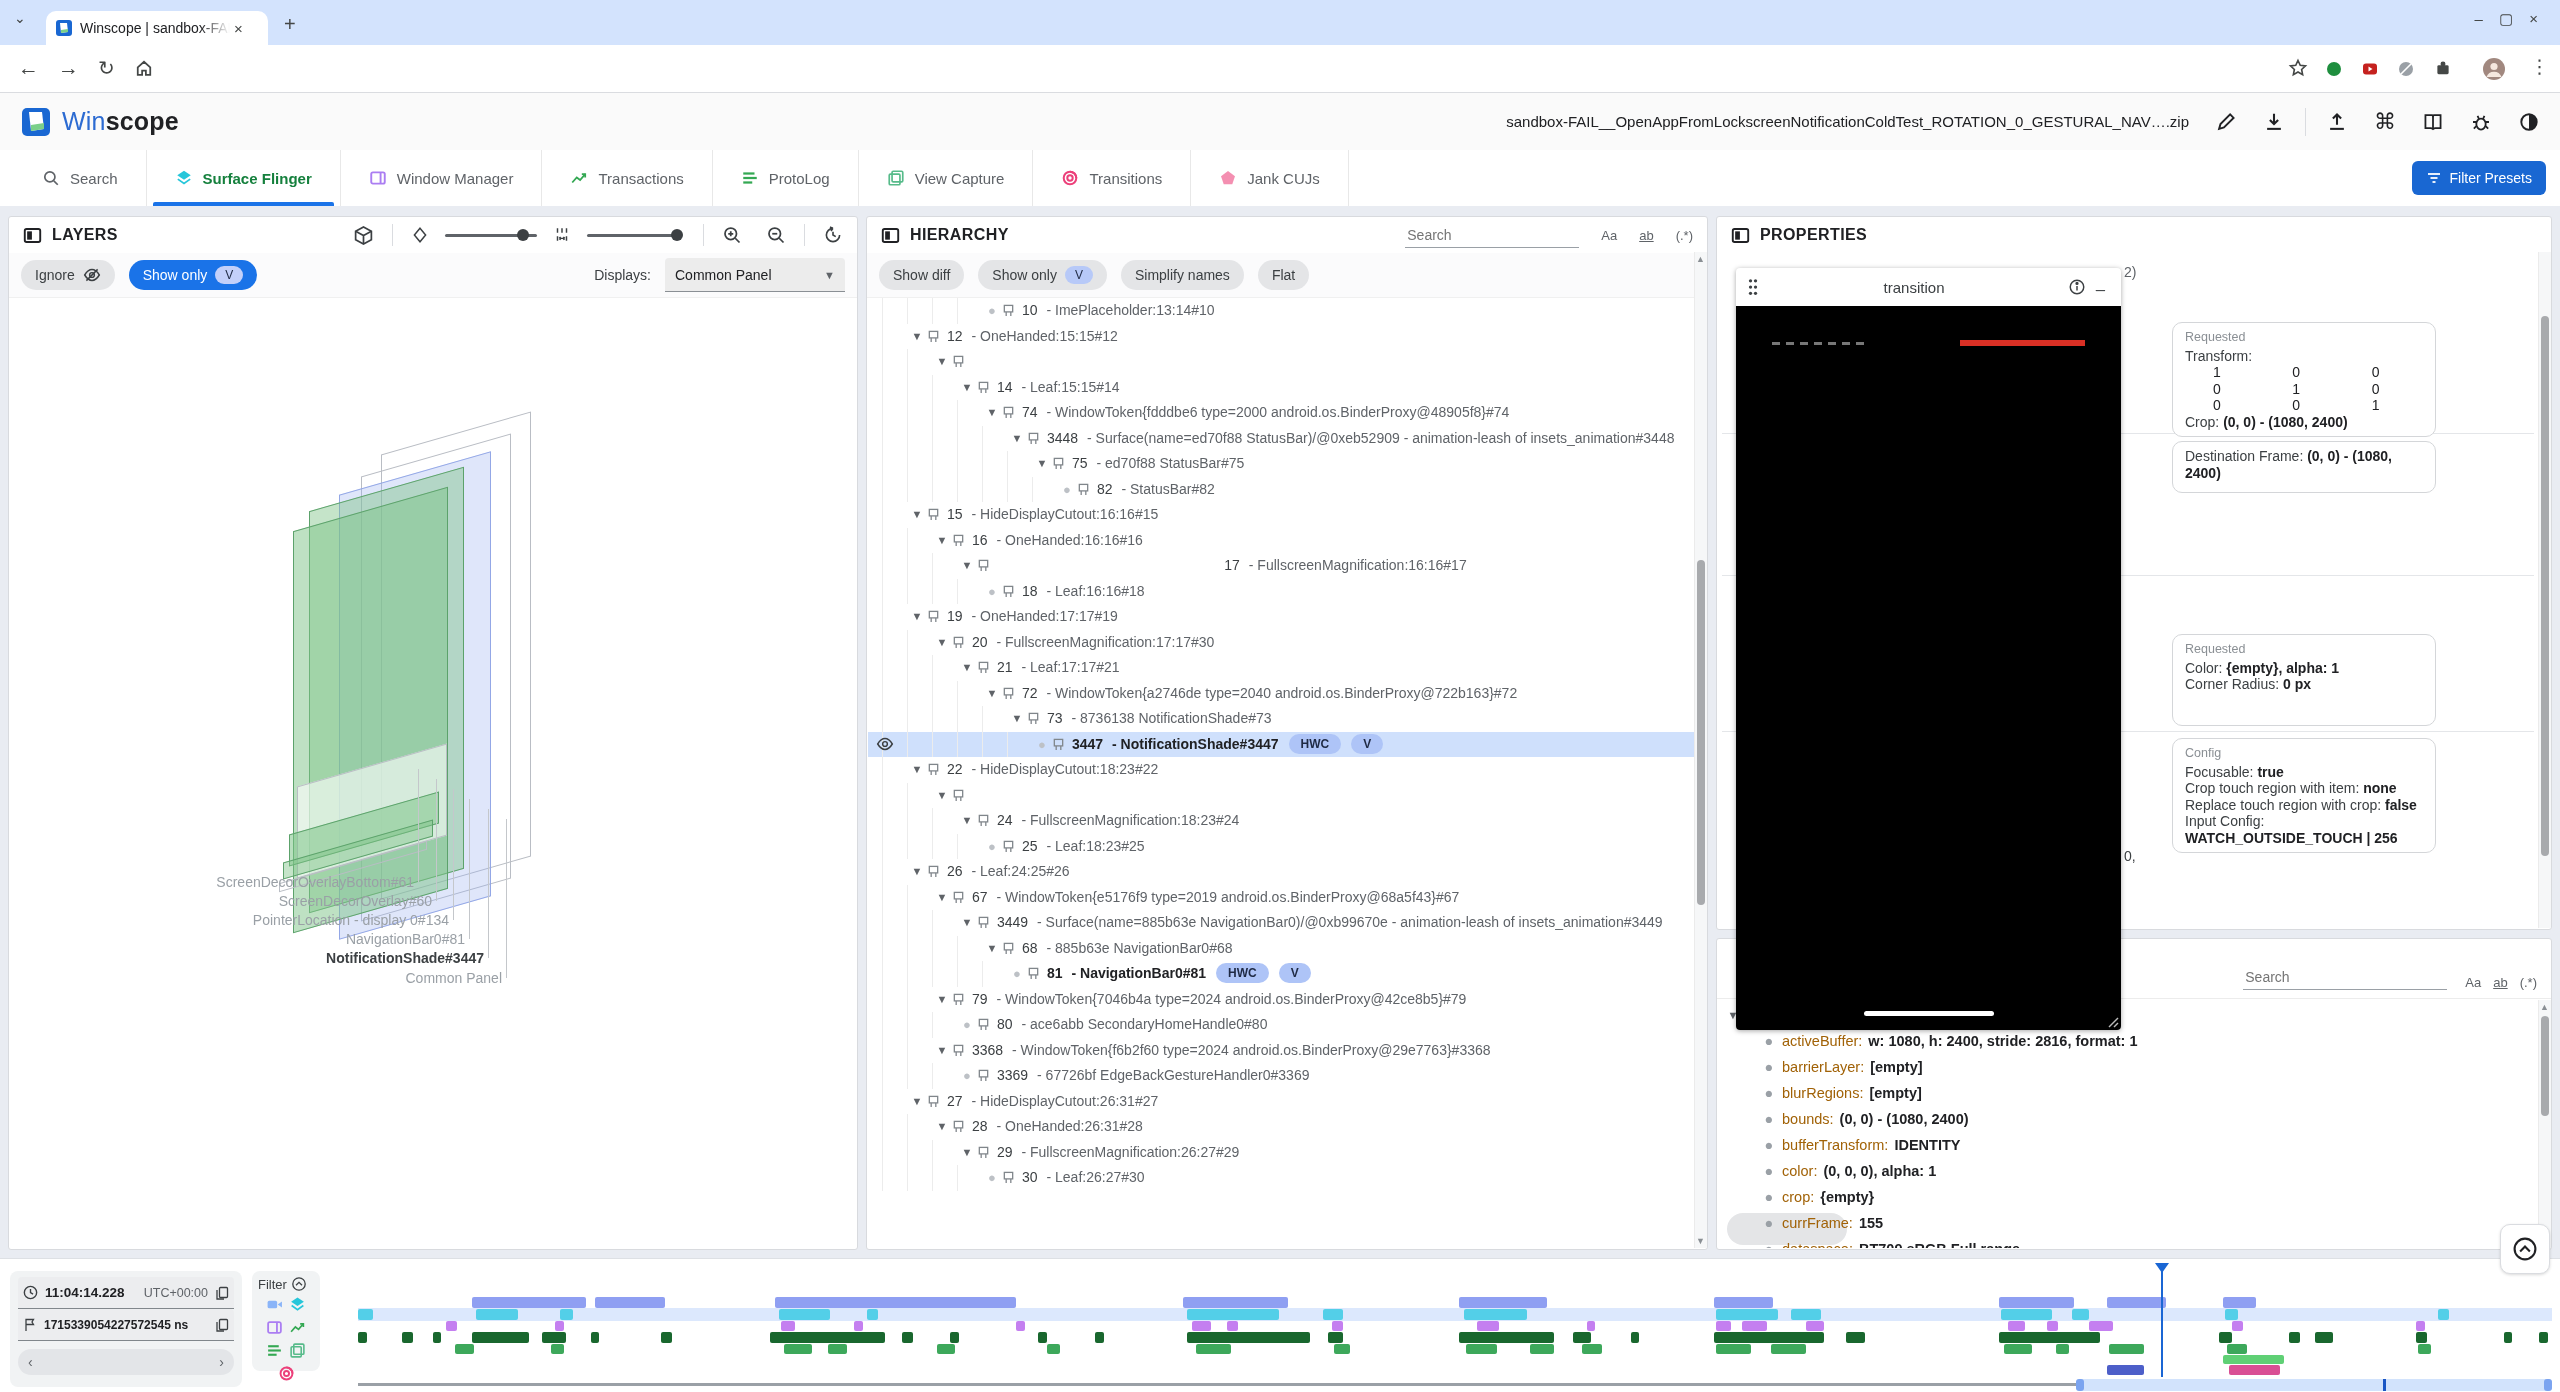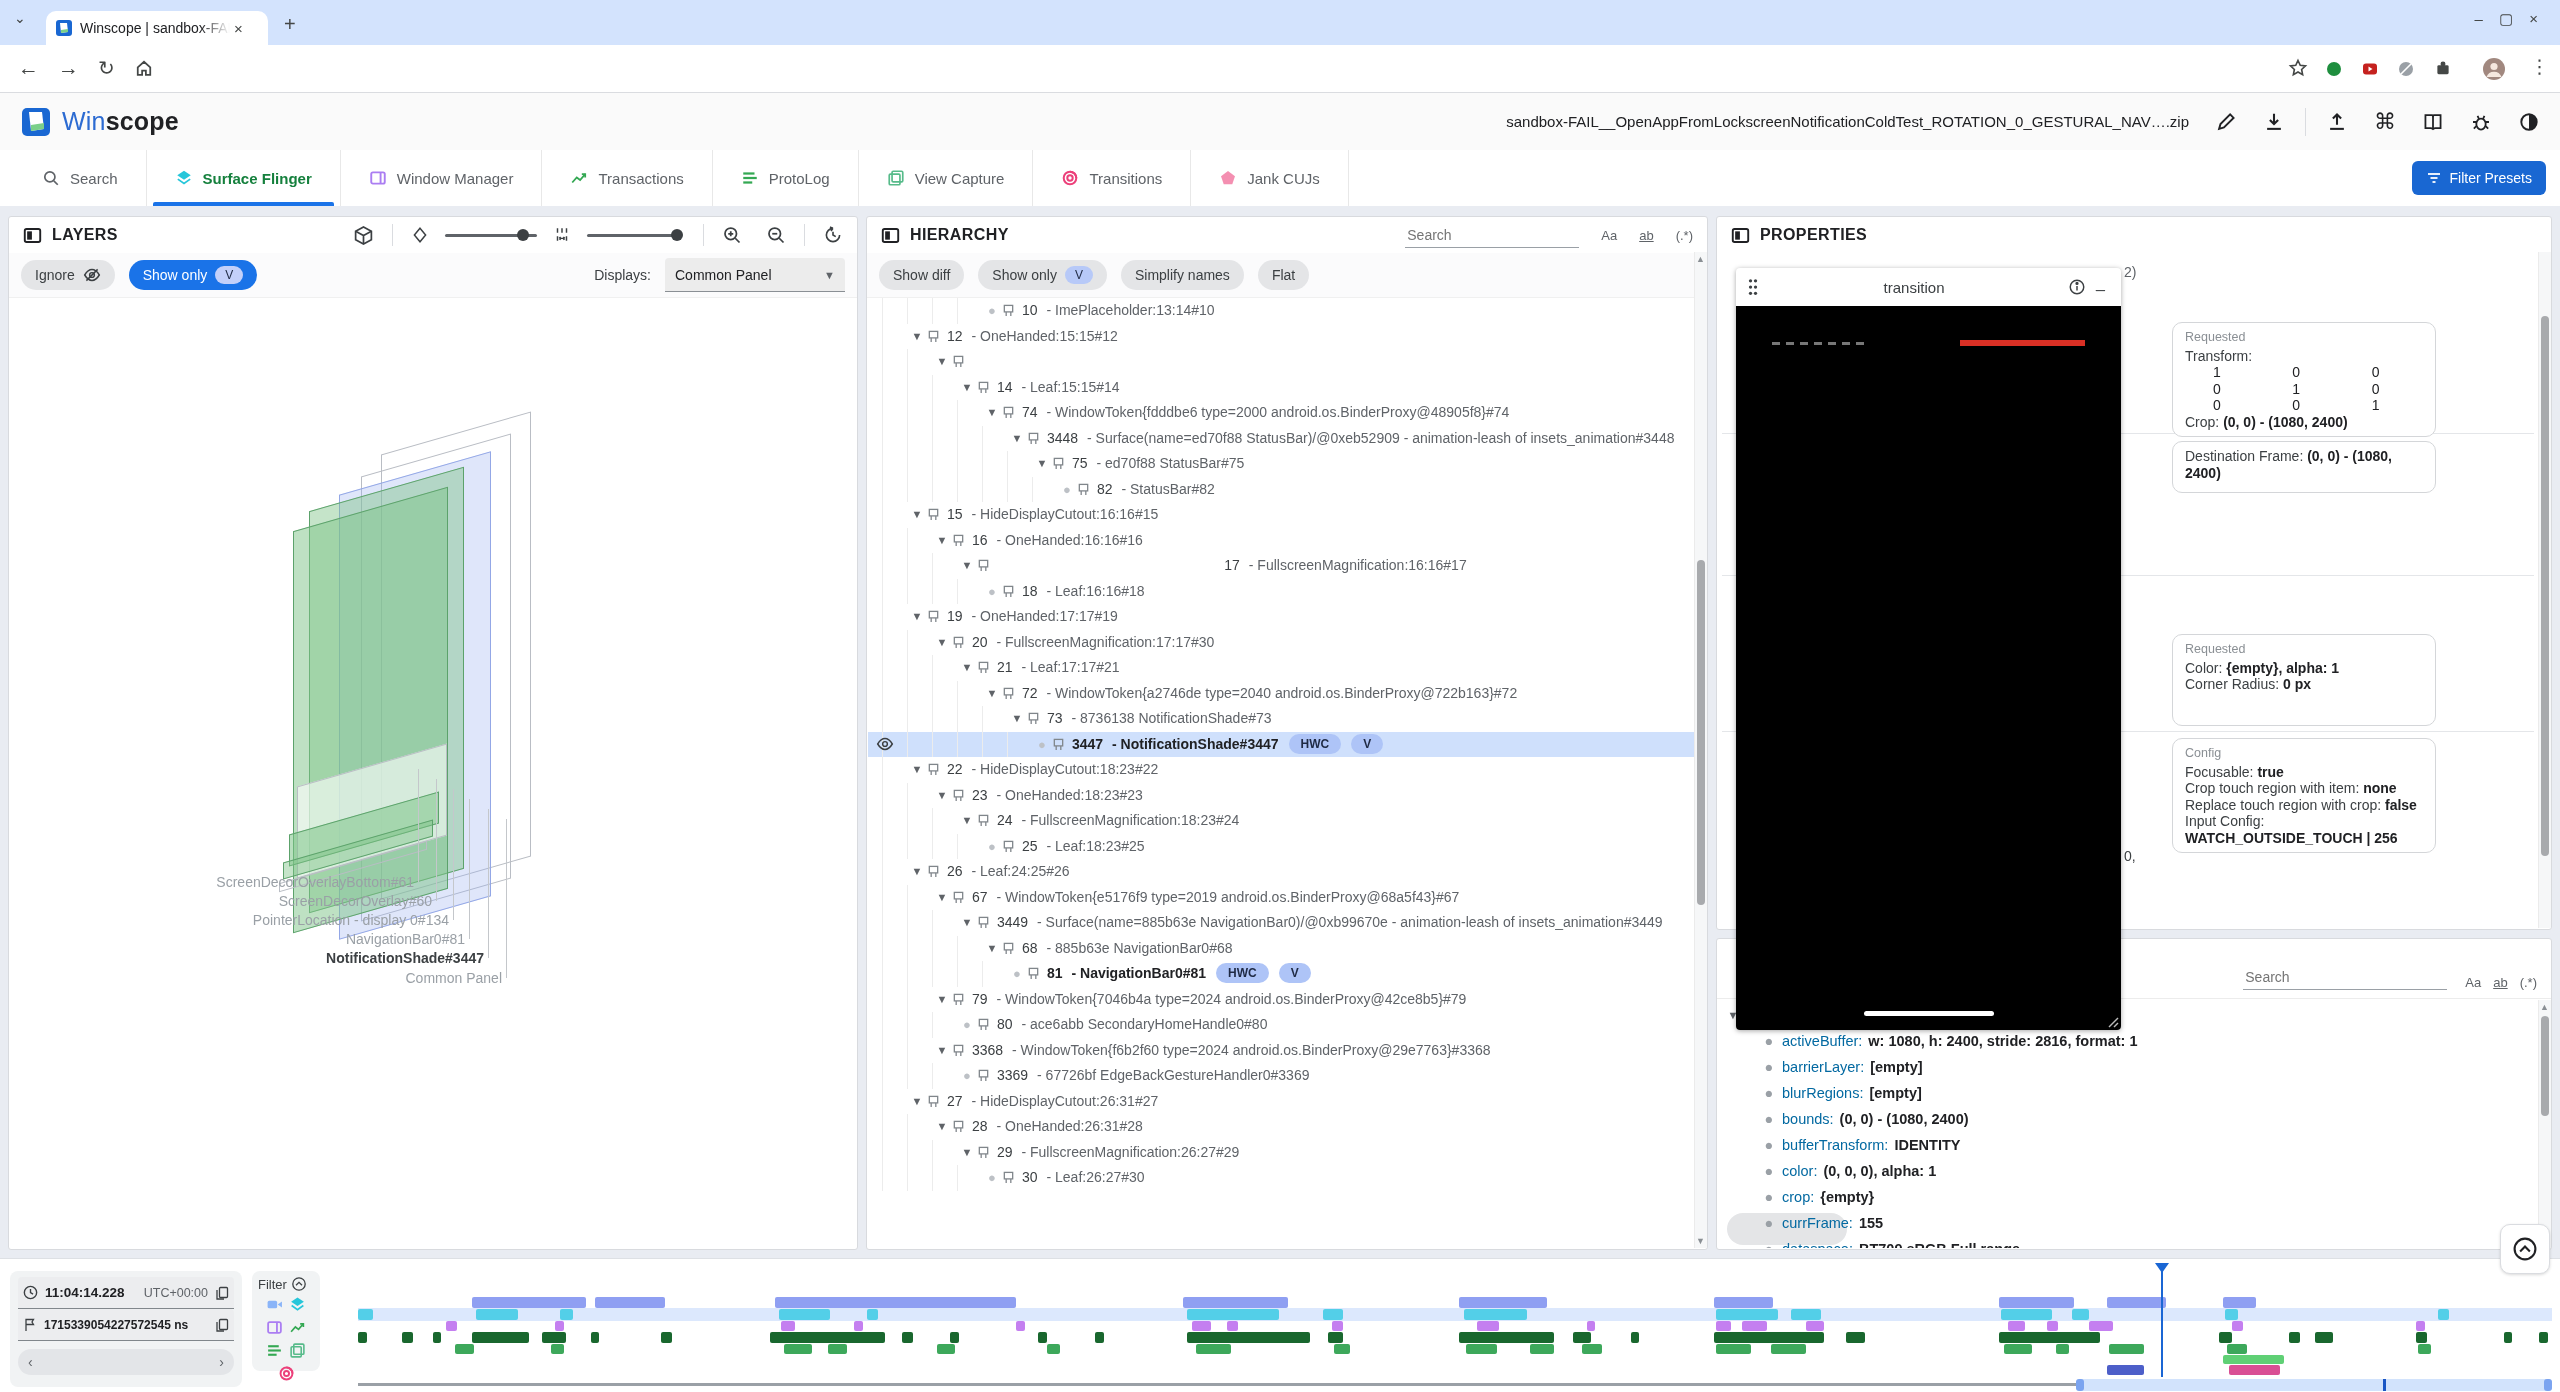--- a/index.html
+++ b/index.html
@@ -75,21 +75,21 @@
   .pbox .legend{color:#8a8f94;font-size:12.5px;margin-bottom:2px;}
   .pbox .k{color:#3c4043;}
   .pbox .v{font-weight:bold;color:#202124;}
   .pbox .mrow{display:flex;}
   .pbox .mrow span{flex:1;text-align:left;padding-left:28px;}
   .pdivider{position:absolute;left:1722px;width:812px;height:1px;background:#e4e6e9;}
   .frag{position:absolute;font-size:14px;color:#3c4043;}
 
   #props-list{position:absolute;left:1722px;top:1002px;width:812px;height:246px;overflow:hidden;font-size:14.5px;}
   .prow{height:26px;display:flex;align-items:center;}
-  .prow .pk{color:#0369a1;margin-right:6px;white-space:nowrap;text-align:center;}
+  .prow .pk{color:#a16207;margin-right:6px;white-space:nowrap;text-align:center;}
   .prow .pv{font-weight:bold;color:#202124;white-space:nowrap;}
   .prow .pdot{color:#9aa0a6;width:26px;text-align:center;}
 
   
   #overlay{left:1736px;top:268px;width:385px;height:762px;background:#fff;border-radius:4px;box-shadow:0 1px 5px rgba(0,0,0,.35);z-index:40;}
   #overlay-title{height:38px;display:flex;align-items:center;padding:0 10px;gap:8px;}
   #overlay-title .t{flex:1;text-align:center;font-size:15px;color:#3c4043;}
   #overlay-black{position:absolute;left:0;top:38px;width:385px;height:724px;background:#000;border-radius:0 0 4px 4px;overflow:hidden;}
   #mini-strip{position:absolute;left:36px;top:34px;height:6px;display:flex;align-items:center;gap:6px;}
   #mini-strip .tick{width:8px;height:3px;background:#777;}
@@ -742,21 +742,20 @@
       <span class="sp"></span>
       <span class="sp"></span>
       <span class="exp">▼</span>
       <span class="nico">
         <svg width="13" height="15" viewBox="0 0 14 16" fill="none" stroke="#80868b" stroke-width="1.4">
           <rect x="2.5" y="2.5" width="9" height="7"></rect>
           <line x1="4.5" y1="9.5" x2="4.5" y2="14"></line>
           <line x1="9.5" y1="9.5" x2="9.5" y2="14"></line>
         </svg>
       </span>
-      <span class="lbl" style="flex:1;"><span class="num">23</span> - <span>OneHanded:18:23#23</span></span>
     </div>
     <div class="trow">
       <span class="sp"></span>
       <span class="sp"></span>
       <span class="sp"></span>
       <span class="exp">▼</span>
       <span class="nico">
         <svg width="13" height="15" viewBox="0 0 14 16" fill="none" stroke="#80868b" stroke-width="1.4">
           <rect x="2.5" y="2.5" width="9" height="7"></rect>
           <line x1="4.5" y1="9.5" x2="4.5" y2="14"></line>

